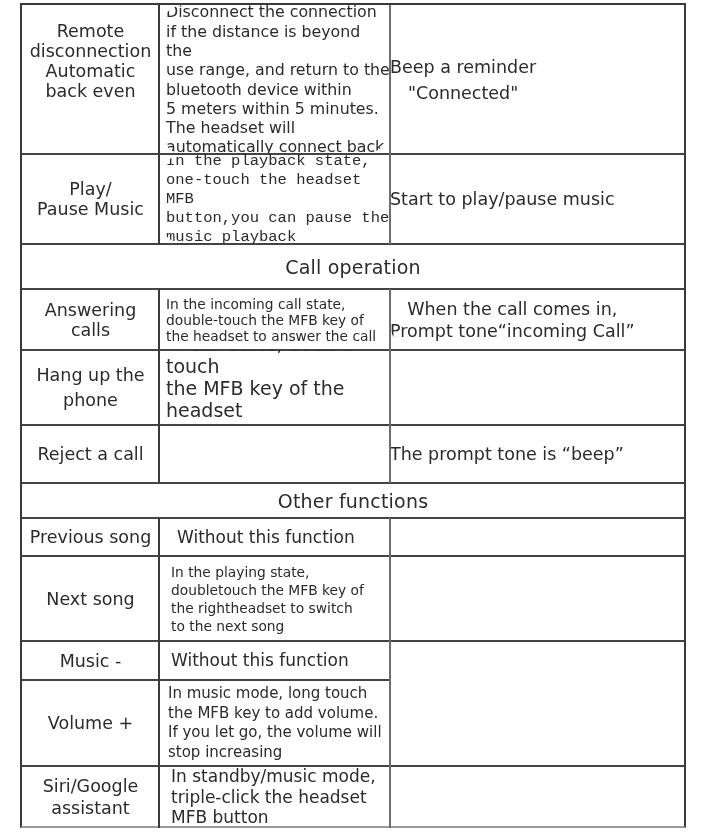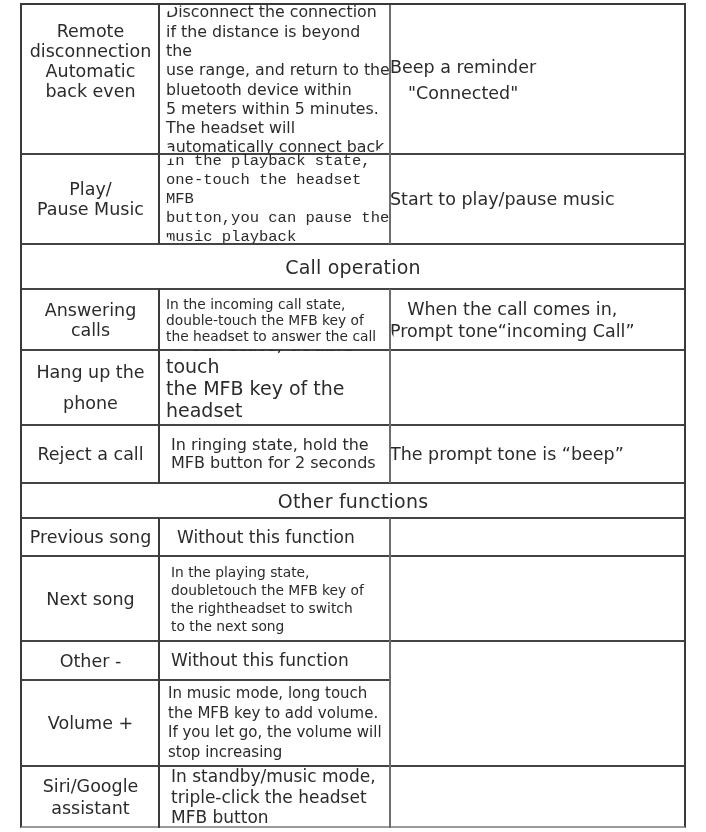--- a/index.html
+++ b/index.html
@@ -108,40 +108,36 @@
     <span>In the incoming call state,
 double-touch the MFB key of
 the headset to answer the call</span>
   </div>
   <div class="cell c3" style="top:284px;height:61px;line-height:22px;">
     <span>When the call comes in,
 Prompt tone“incoming Call”</span>
   </div>
   <div class="hline" style="top:344px;"></div>
 
-  <div class="cell c1" style="top:345px;height:75px;line-height:31px;">
+  <div class="cell c1" style="top:345px;height:75px;line-height:25px;">
     <span>Hang up the
 phone</span>
   </div>
   <div class="cell c2" style="top:345px;height:75px;font-size:19px;line-height:22px;">
     <span>In call state, double-touch
 the MFB key of the headset
 to end the call</span>
   </div>
   <div class="cell c3" style="top:345px;height:75px;">
     <span></span>
   </div>
   <div class="hline" style="top:419px;"></div>
 
   <div class="cell c1" style="top:420px;height:58px;">
     <span>Reject a call</span>
-  </div>
-  <div class="cell c2" style="top:420px;height:58px;padding-left:12px;font-size:16px;line-height:18px;">
-    <span>In ringing state, hold the
-MFB button for 2 seconds</span>
   </div>
   <div class="cell c3" style="top:420px;height:58px;">
     <span>The prompt tone is “beep”</span>
   </div>
   <div class="hline" style="top:477px;"></div>
 
   <div class="section" style="top:478px;height:35px;">
     <span>Other functions</span>
   </div>
   <div class="hline" style="top:512px;"></div>
@@ -165,21 +161,21 @@
 doubletouch the MFB key of
 the rightheadset to switch
 to the next song</span>
   </div>
   <div class="cell c3" style="top:551px;height:85px;">
     <span></span>
   </div>
   <div class="hline" style="top:635px;"></div>
 
   <div class="cell c1" style="top:636px;height:39px;">
-    <span>Other -</span>
+    <span>Music -</span>
   </div>
   <div class="cell c2" style="top:636px;height:39px;padding-left:12px;font-size:17px;">
     <span>Without this function</span>
   </div>
   <div class="hline part1" style="top:674px;"></div>
 
 
   <div class="cell c1" style="top:675px;height:86px;">
     <span>Volume +</span>
   </div>

